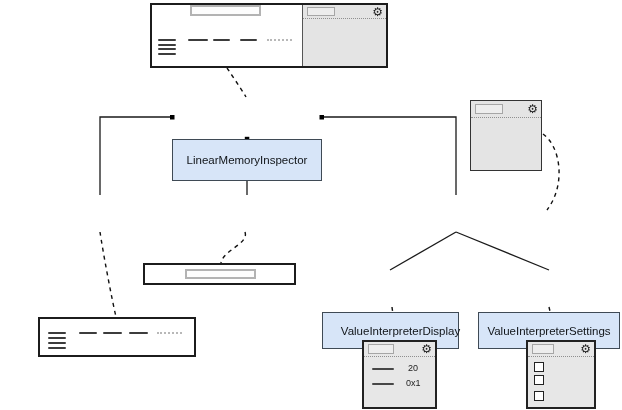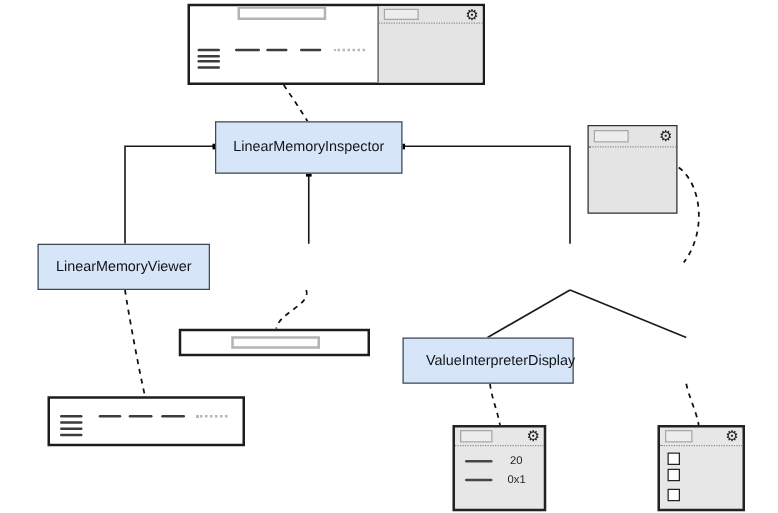--- a/index.html
+++ b/index.html
@@ -6,21 +6,21 @@
   #stage{
     position:relative;width:622px;height:410px;background:#fff;overflow:hidden;
     font-family:"Liberation Sans",sans-serif;
   }
   svg.wires{position:absolute;left:0;top:0;width:622px;height:410px;pointer-events:none;}
 
   
   .node{
     position:absolute;background:#d7e5f8;border:1.5px solid #3f4a55;
     display:flex;align-items:center;justify-content:center;
-    font-size:11.5px;color:#101418;box-sizing:border-box;white-space:nowrap;
+    font-size:11.5px;color:#101418;box-sizing:border-box;white-space:nowrap;margin-top:42px;
   }
   #node-inspector{left:172px;top:97px;width:150px;height:42px;}
   #node-viewer{left:30px;top:195px;width:138px;height:37px;}
   #node-navigator{left:175px;top:195px;width:145px;height:37px;}
   #node-interpreter{left:367px;top:195px;width:178px;height:37px;}
   #node-display{left:322px;top:270px;width:137px;height:37px;padding-left:20px;}
   #node-settings{left:478px;top:270px;width:142px;height:37px;}
 
   
   .mock{position:absolute;box-sizing:border-box;border:2px solid #1c1c1c;background:#fff;}
@@ -69,25 +69,25 @@
     <g fill="#000">
       <rect x="170" y="115" width="4.5" height="4.5"></rect>
       <rect x="319.5" y="115" width="4.5" height="4.5"></rect>
       <rect x="244.8" y="136.8" width="4.5" height="4.5"></rect>
     </g>
   </svg>
 
   <div class="node" id="node-inspector">
     <span>LinearMemoryInspector</span>
   </div>
-  <div class="node" id="node-viewer">
-    <span>LinearMemoryViewer</span>
-  </div>
   <div class="node" id="node-display">
     <span>ValueInterpreterDisplay</span>
+  </div>
+  <div class="node" id="node-settings">
+    <span>ValueInterpreterSettings</span>
   </div>
 
   <div class="mock" id="mock-top">
     <div class="mock-input" style="left:38px;top:0;width:71px;height:11px;"></div>
     <div>
       <div class="hline" style="left:6px;top:34px;width:18px;"></div>
       <div class="hline" style="left:6px;top:38.5px;width:18px;"></div>
       <div class="hline" style="left:6px;top:43px;width:18px;"></div>
       <div class="hline" style="left:6px;top:47.5px;width:18px;"></div>
     </div>

